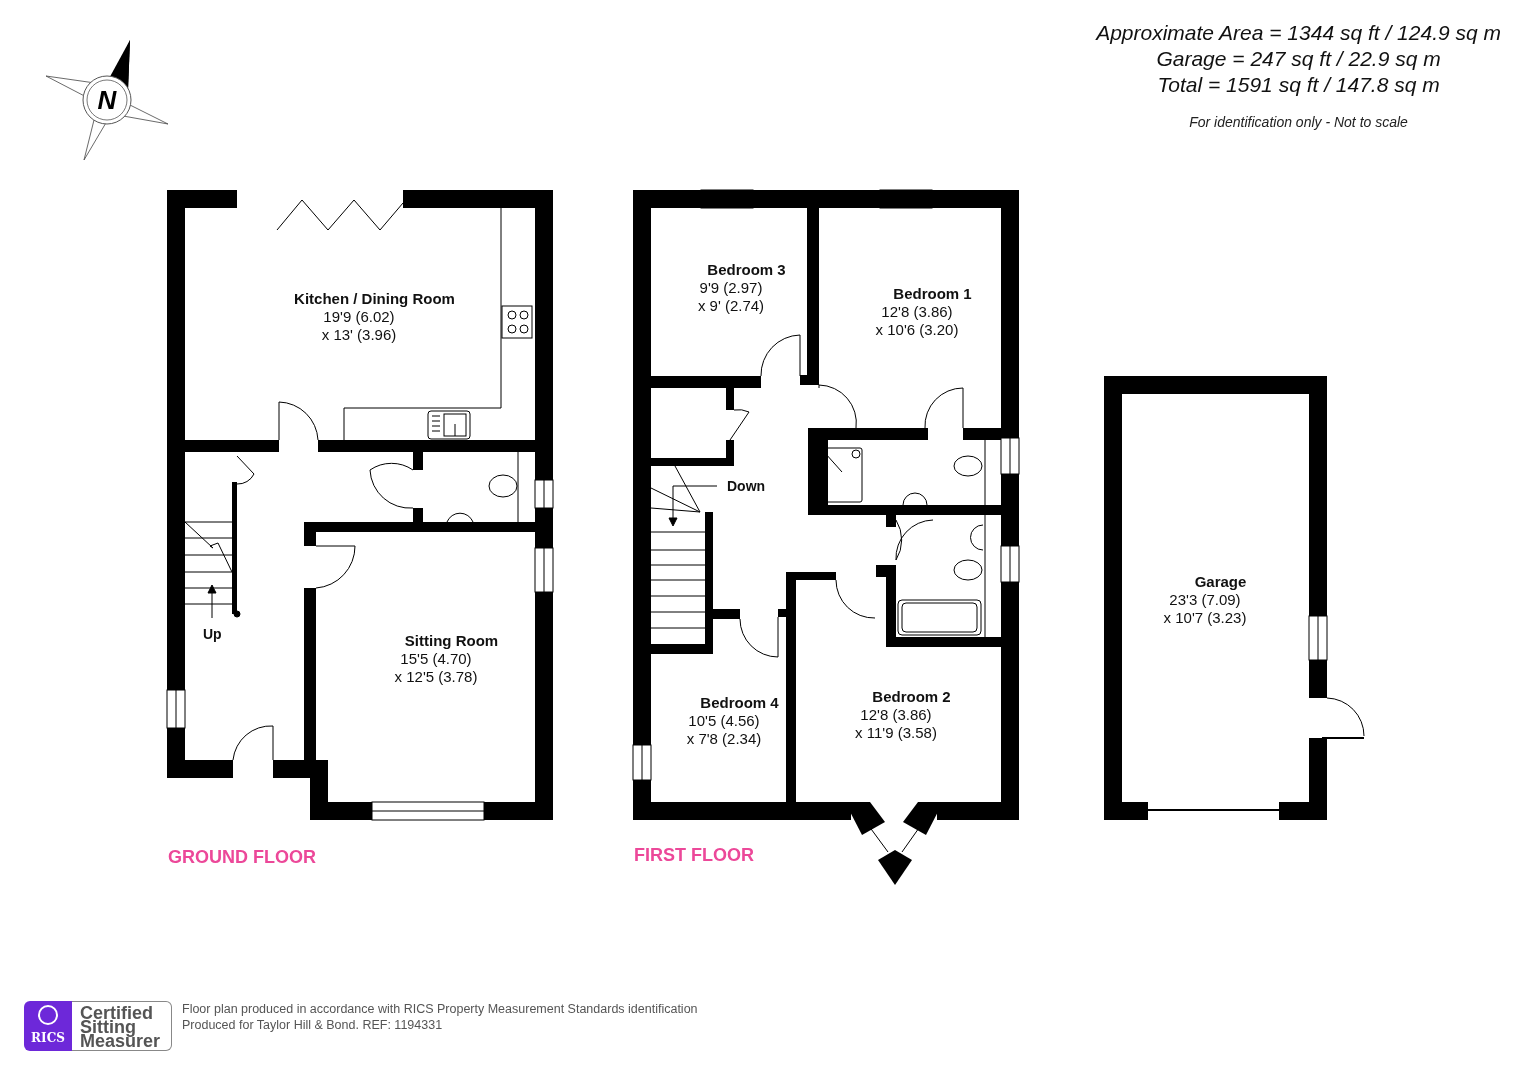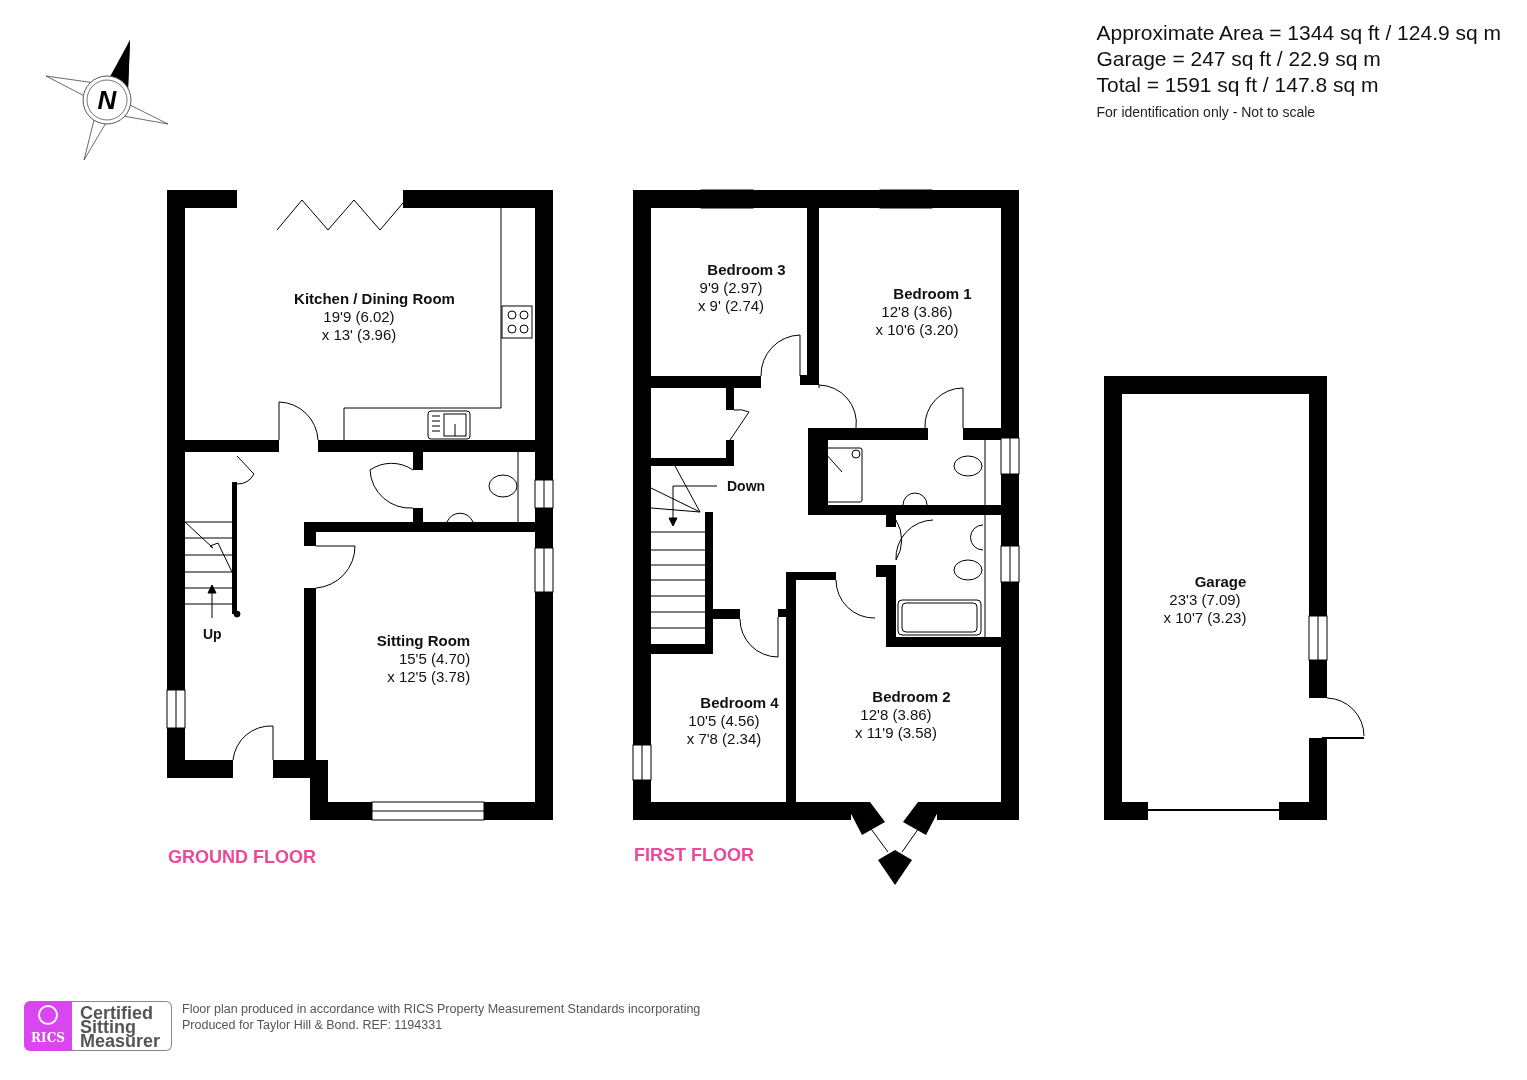--- a/index.html
+++ b/index.html
@@ -1,27 +1,27 @@
 <!DOCTYPE html>
 <html><head>
 <meta charset="utf-8">
 <style>
   html, body { margin:0; padding:0; background:#ffffff; }
   body { width:1527px; height:1080px; position:relative; overflow:hidden; font-family:"Liberation Sans", sans-serif; color:#111; }
-  .area-summary { position:absolute; right:26px; top:20px; text-align:left; }
+  .area-summary { position:absolute; right:26px; top:20px; text-align:center;font-style:italic; }
   .area-line { font-size:21px; line-height:26px; color:#111; }
-  .area-note { font-size:14px; margin-top:6px; color:#222; }
+  .area-note { font-size:14px; margin-top:16px; color:#222; }
   .compass { position:absolute; left:44px; top:38px; width:126px; height:124px; }
   .plan { position:absolute; left:0; top:0; width:1527px; height:1080px; }
   .room-label { position:absolute; text-align:center; font-size:15px; line-height:18px; color:#111; transform:translateX(-50%); white-space:nowrap; }
   .room-label .rname { font-weight:bold;margin-left:31px; }
   .floor-label { position:absolute; font-weight:bold; font-size:18px; color:#ec4899; }
   .stair-label { position:absolute; font-weight:bold; font-size:14px; color:#111; }
   .footer { position:absolute; left:24px; top:1001px; height:52px; display:flex; align-items:flex-start; }
-  .rics-logo { width:48px; height:50px; background:#d946ef; border-radius:6px 0 0 6px; color:#fff; display:flex; flex-direction:column; align-items:center; justify-content:flex-end; padding-bottom:6px; box-sizing:border-box; font-weight:bold; font-size:12px; font-family:"DejaVu Serif", serif; }
+  .rics-logo { width:48px; height:50px; background:#6d28d9; border-radius:6px 0 0 6px; color:#fff; display:flex; flex-direction:column; align-items:center; justify-content:flex-end; padding-bottom:6px; box-sizing:border-box; font-weight:bold; font-size:12px; font-family:"DejaVu Serif", serif; }
   .rics-lion { width:20px; height:20px; border-radius:50%; border:2px solid #fff; margin-bottom:6px; box-sizing:border-box; }
   .rics-cert { width:100px; height:50px; border:1px solid #888; border-left:none; border-radius:0 6px 6px 0; padding:4px 8px; box-sizing:border-box; font-size:18px; line-height:14px; font-weight:bold; color:#555; }
   .footer-text { margin-left:10px; font-size:12.5px; line-height:16px; color:#555; }
 </style>
 </head>
 <body>
 
 <div class="area-summary">
   <div class="area-line">Approximate Area = 1344 sq ft / 124.9 sq m</div>
   <div class="area-line">Garage = 247 sq ft / 22.9 sq m</div>
@@ -236,21 +236,21 @@
     <path d="M1327,698 A38,38 0 0 1 1364,736"></path>
     <line x1="1322" y1="738" x2="1364" y2="738" stroke-width="2"></line>
   </g>
 </svg>
 
 <div class="room-label" style="left:359px; top:290px;">
   <div class="rname">Kitchen / Dining Room</div>
   <div>19'9 (6.02)</div>
   <div>x 13' (3.96)</div>
 </div>
-<div class="room-label" style="left:408px; top:632px;text-align:right;">
+<div class="room-label" style="left:436px; top:632px;">
   <div class="rname">Sitting Room</div>
   <div>15'5 (4.70)</div>
   <div>x 12'5 (3.78)</div>
 </div>
 <div class="stair-label" style="left:203px; top:626px;">Up</div>
 <div class="floor-label" style="left:168px; top:847px;">GROUND FLOOR</div>
 
 <div class="room-label" style="left:731px; top:261px;">
   <div class="rname">Bedroom 3</div>
   <div>9'9 (2.97)</div>
@@ -284,16 +284,16 @@
   <div class="rics-logo">
     <div class="rics-lion"></div>
     <span>RICS</span>
   </div>
   <div class="rics-cert">
     <div>Certified</div>
     <div>Sitting</div>
     <div>Measurer</div>
   </div>
   <div class="footer-text">
-    <div>Floor plan produced in accordance with RICS Property Measurement Standards incorporating</div>
+    <div>Floor plan produced in accordance with RICS Property Measurement Standards identification</div>
     <div>Produced for Taylor Hill &amp; Bond.   REF:  1194331</div>
   </div>
 </div>
 
 </body></html>

